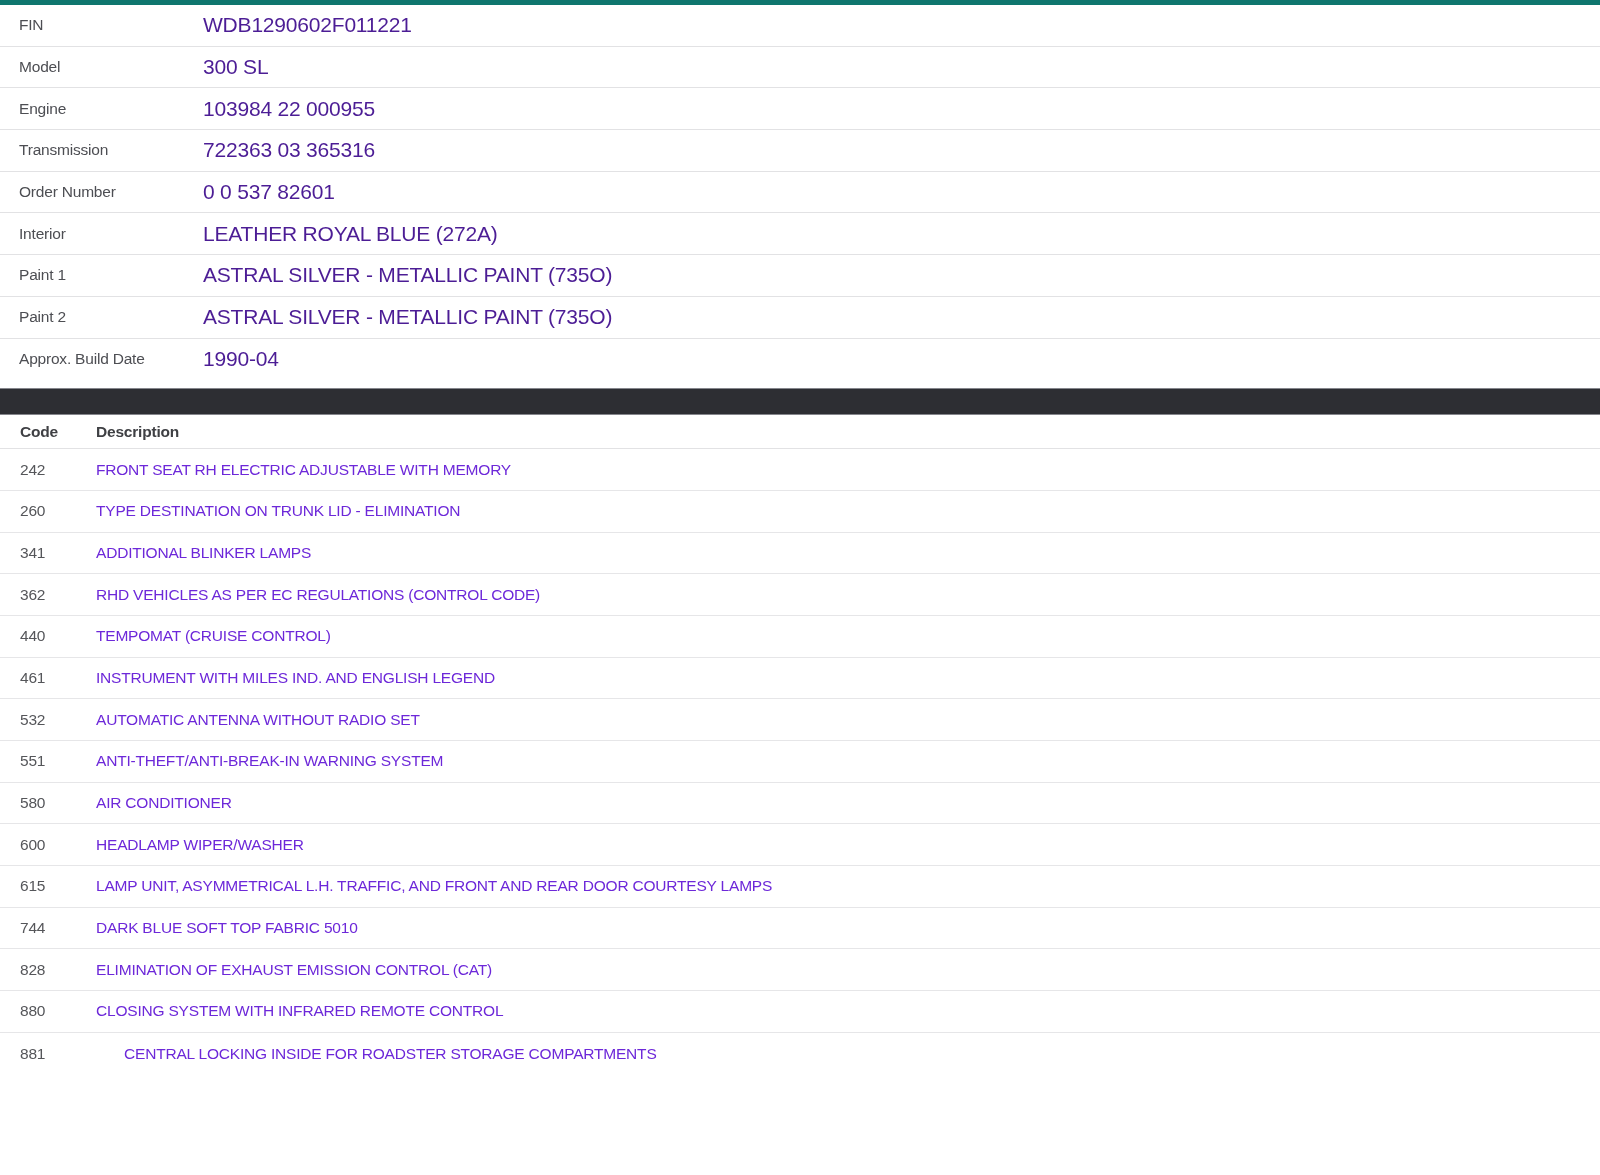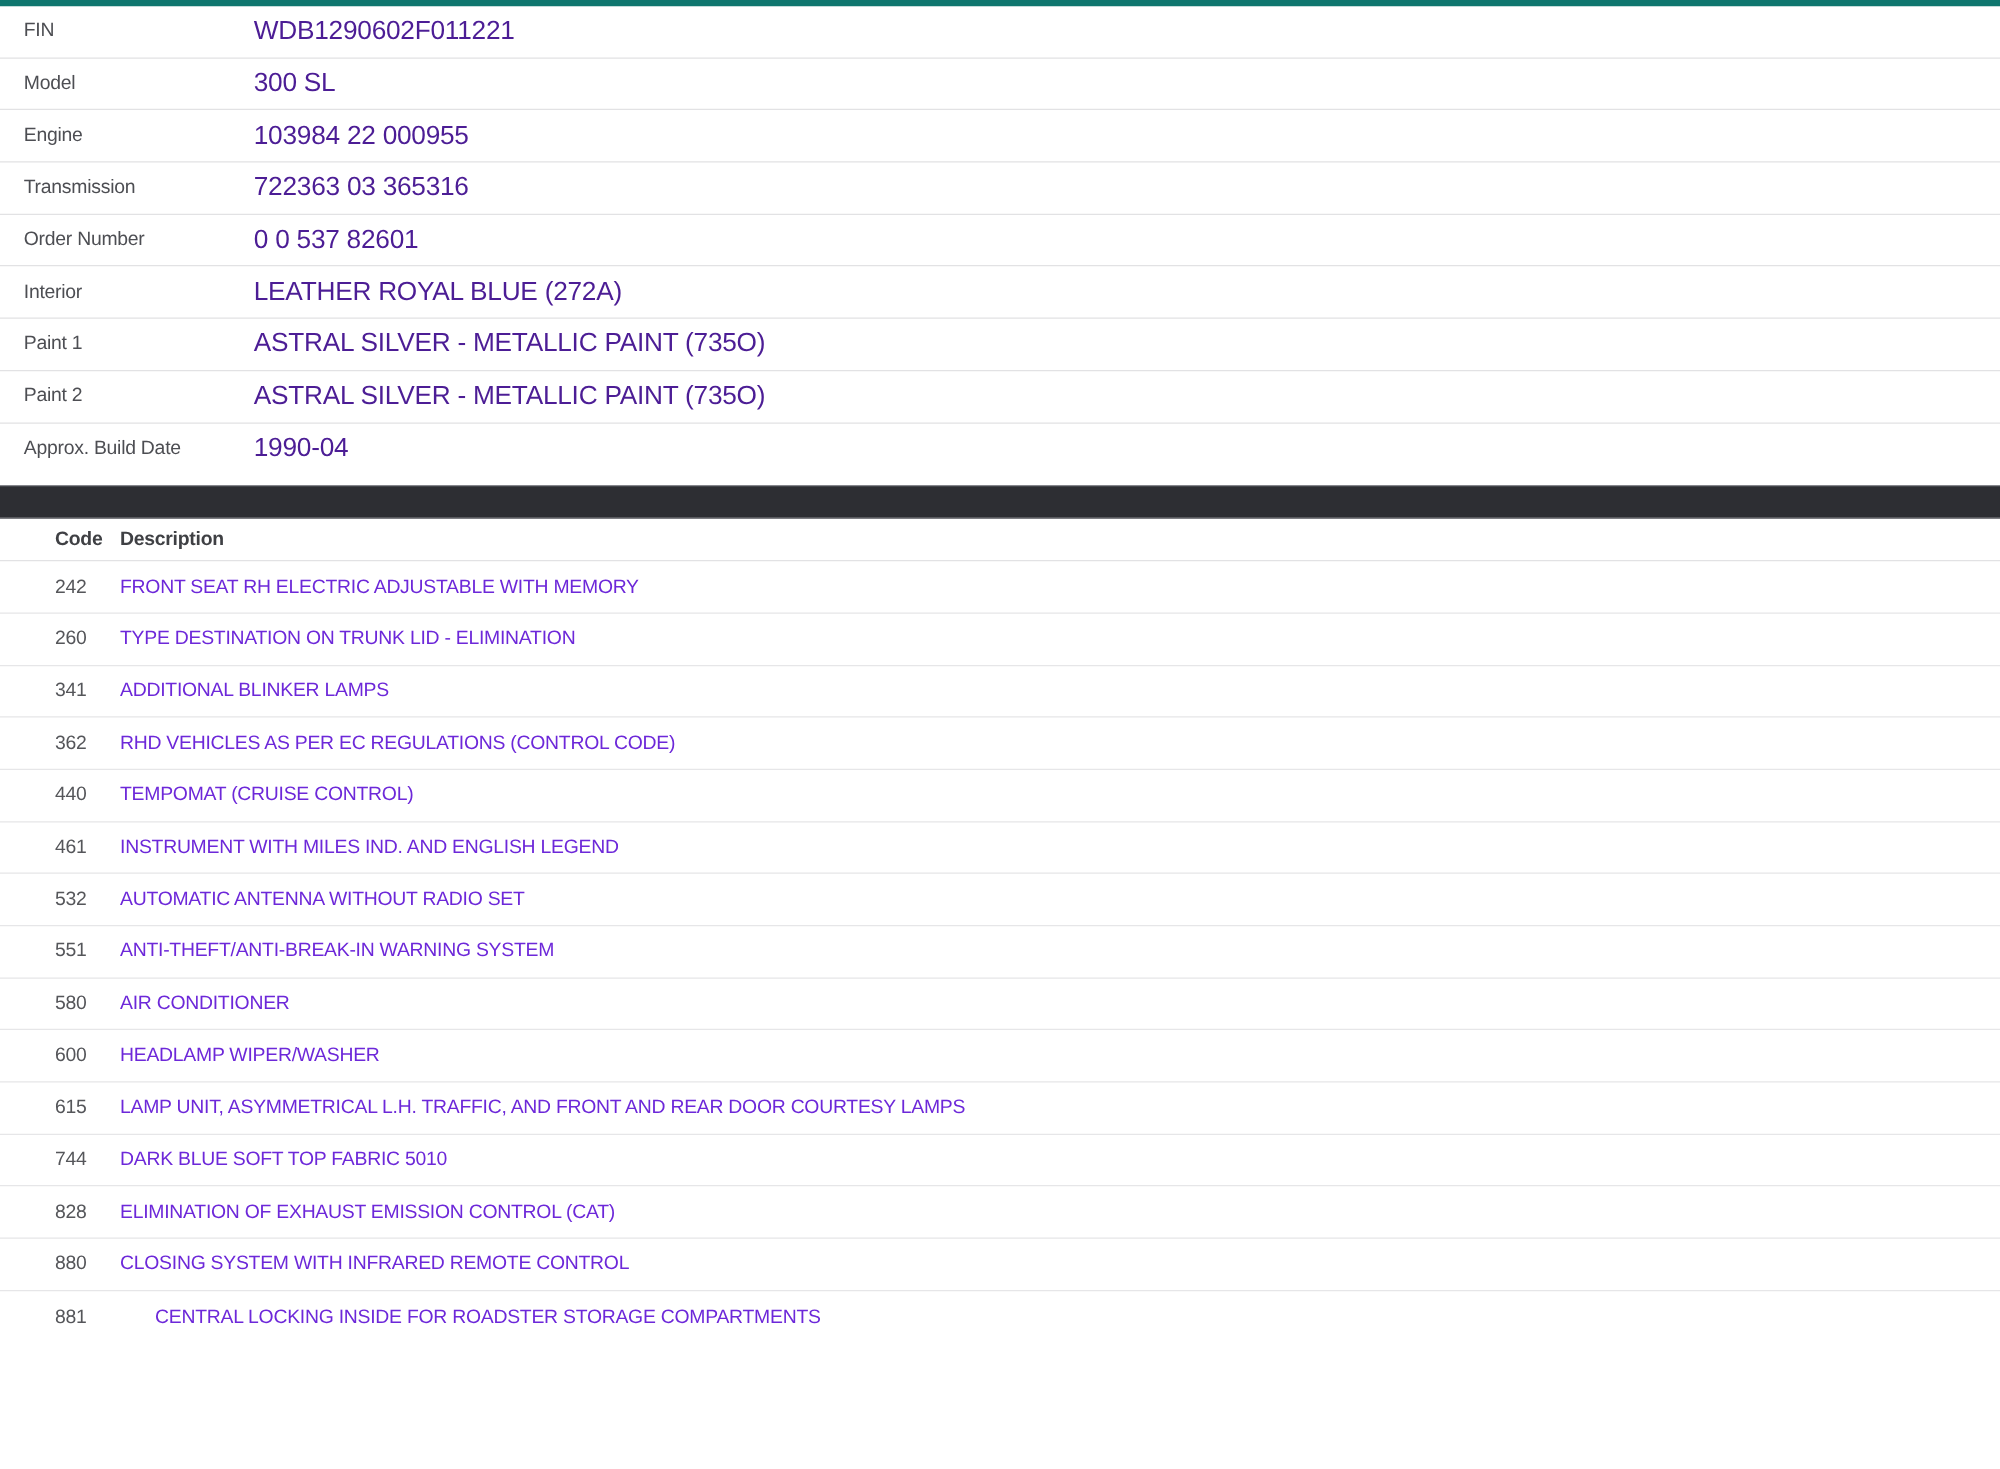--- a/index.html
+++ b/index.html
@@ -74,21 +74,20 @@
     height: 41.7px;
     border-bottom: 1px solid #e6e6e8;
     box-sizing: border-box;
   }
   #options-rows .option-row:last-child { border-bottom: none; gap: 28px; }
   .opt-code {
     padding-left: 20px;
     font-size: 15.5px;
     letter-spacing: -0.2px;
     color: #55565a;
-    margin-left: 24px;
   }
   .options-header .opt-code { padding-left: 20px; }
   .opt-desc {
     font-size: 15.5px;
     letter-spacing: -0.2px;
     color: #6d28d9;
   }
 </style>
 </head>
 <body>

